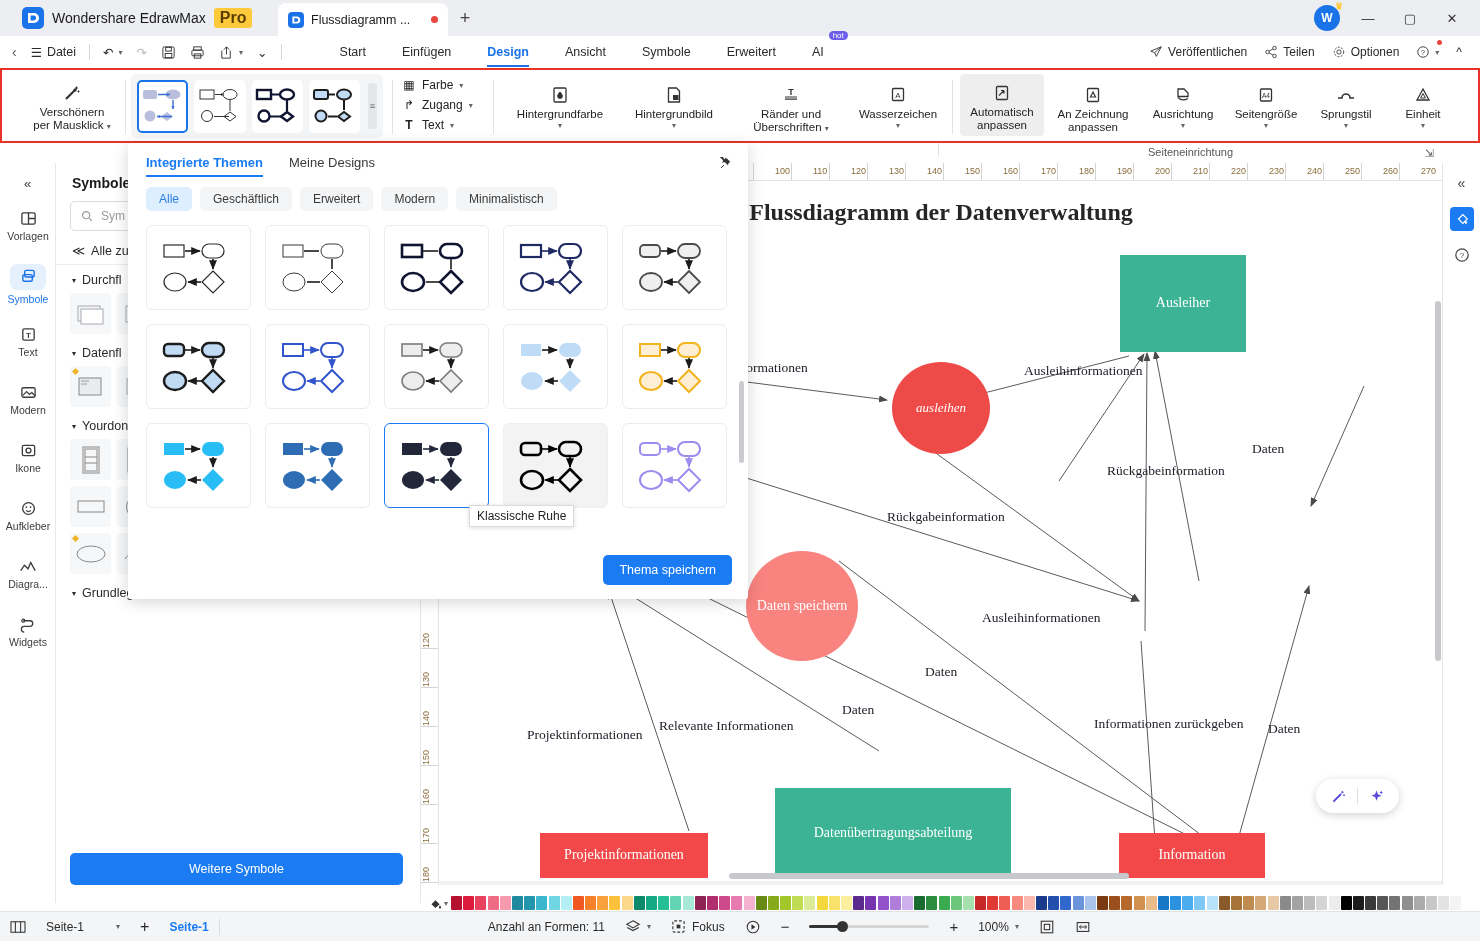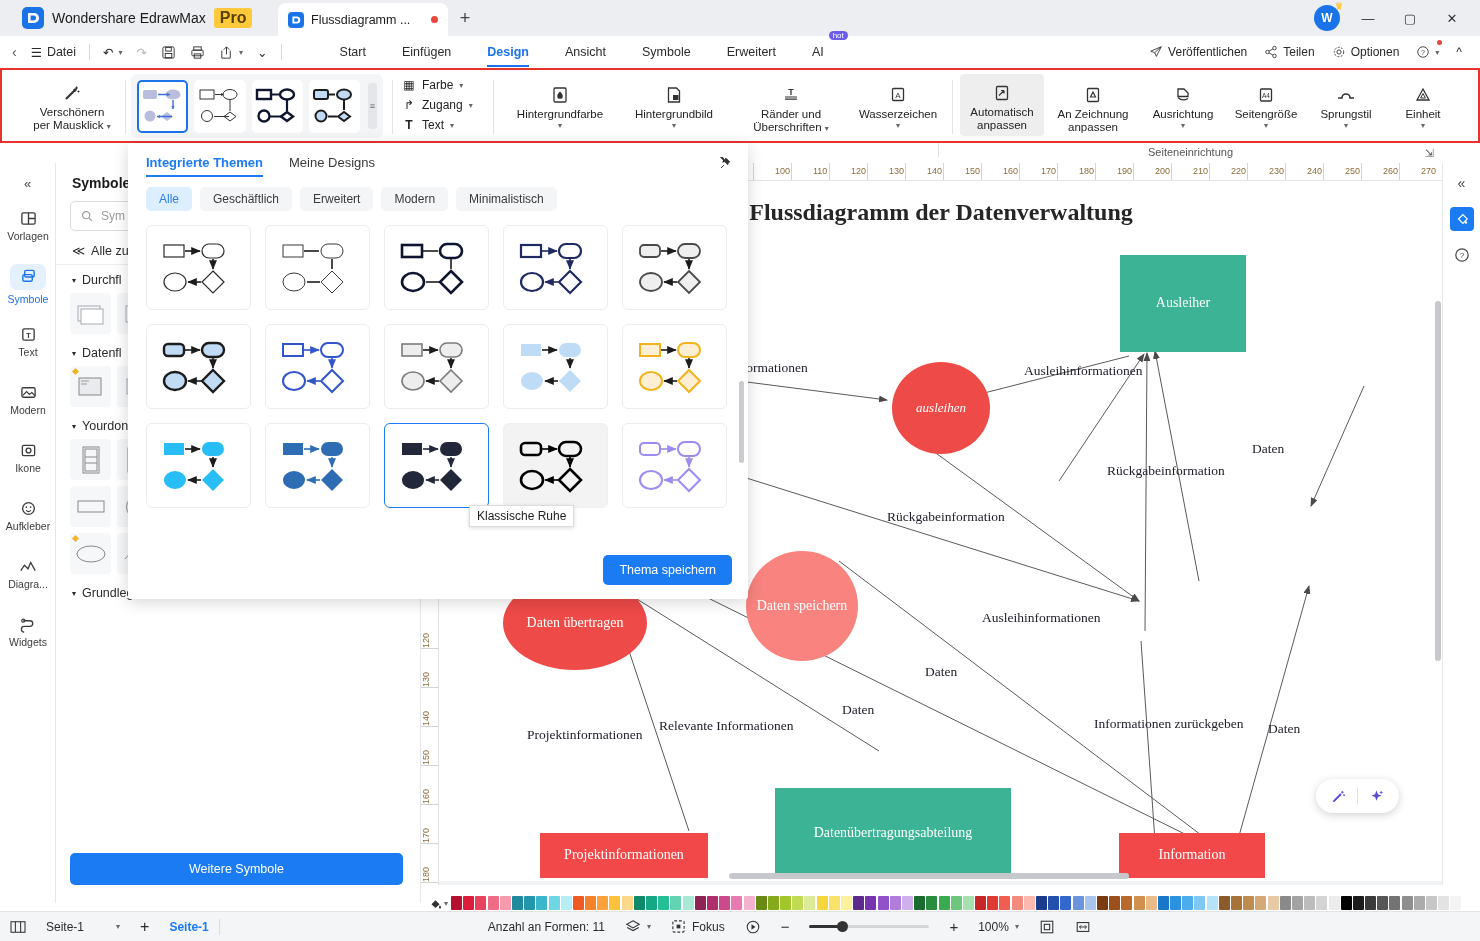--- a/index.html
+++ b/index.html
@@ -841,23 +841,20 @@
       <div class="node" style="left:453px; top:181px; width:98px; height:92px; background:#ee4a48; border-radius:50%; font-size:13px;font-style:italic;">
         <span>ausleihen</span>
       </div>
 
 
 
       <div class="node" style="left:307px; top:370px; width:112px; height:110px; background:#f8837f; border-radius:50%; font-size:14px;">
         <span>Daten speichern</span>
       </div>
 
-      <div class="node" style="left:64px; top:395px; width:144px; height:94px; background:#ee4a48; border-radius:50%; font-size:14px;">
-        <span>Daten übertragen</span>
-      </div>
 
       <div class="node" style="left:101px; top:652px; width:168px; height:45px; background:#f2484a; font-size:14px;">
         <span>Projektinformationen</span>
       </div>
 
       <div class="node" style="left:336px; top:607px; width:236px; height:90px; background:#3bb394; font-size:14px;">
         <span>Datenübertragungsabteilung</span>
       </div>
 
       <div class="node" style="left:680px; top:652px; width:146px; height:45px; background:#f2484a; font-size:14px;">

